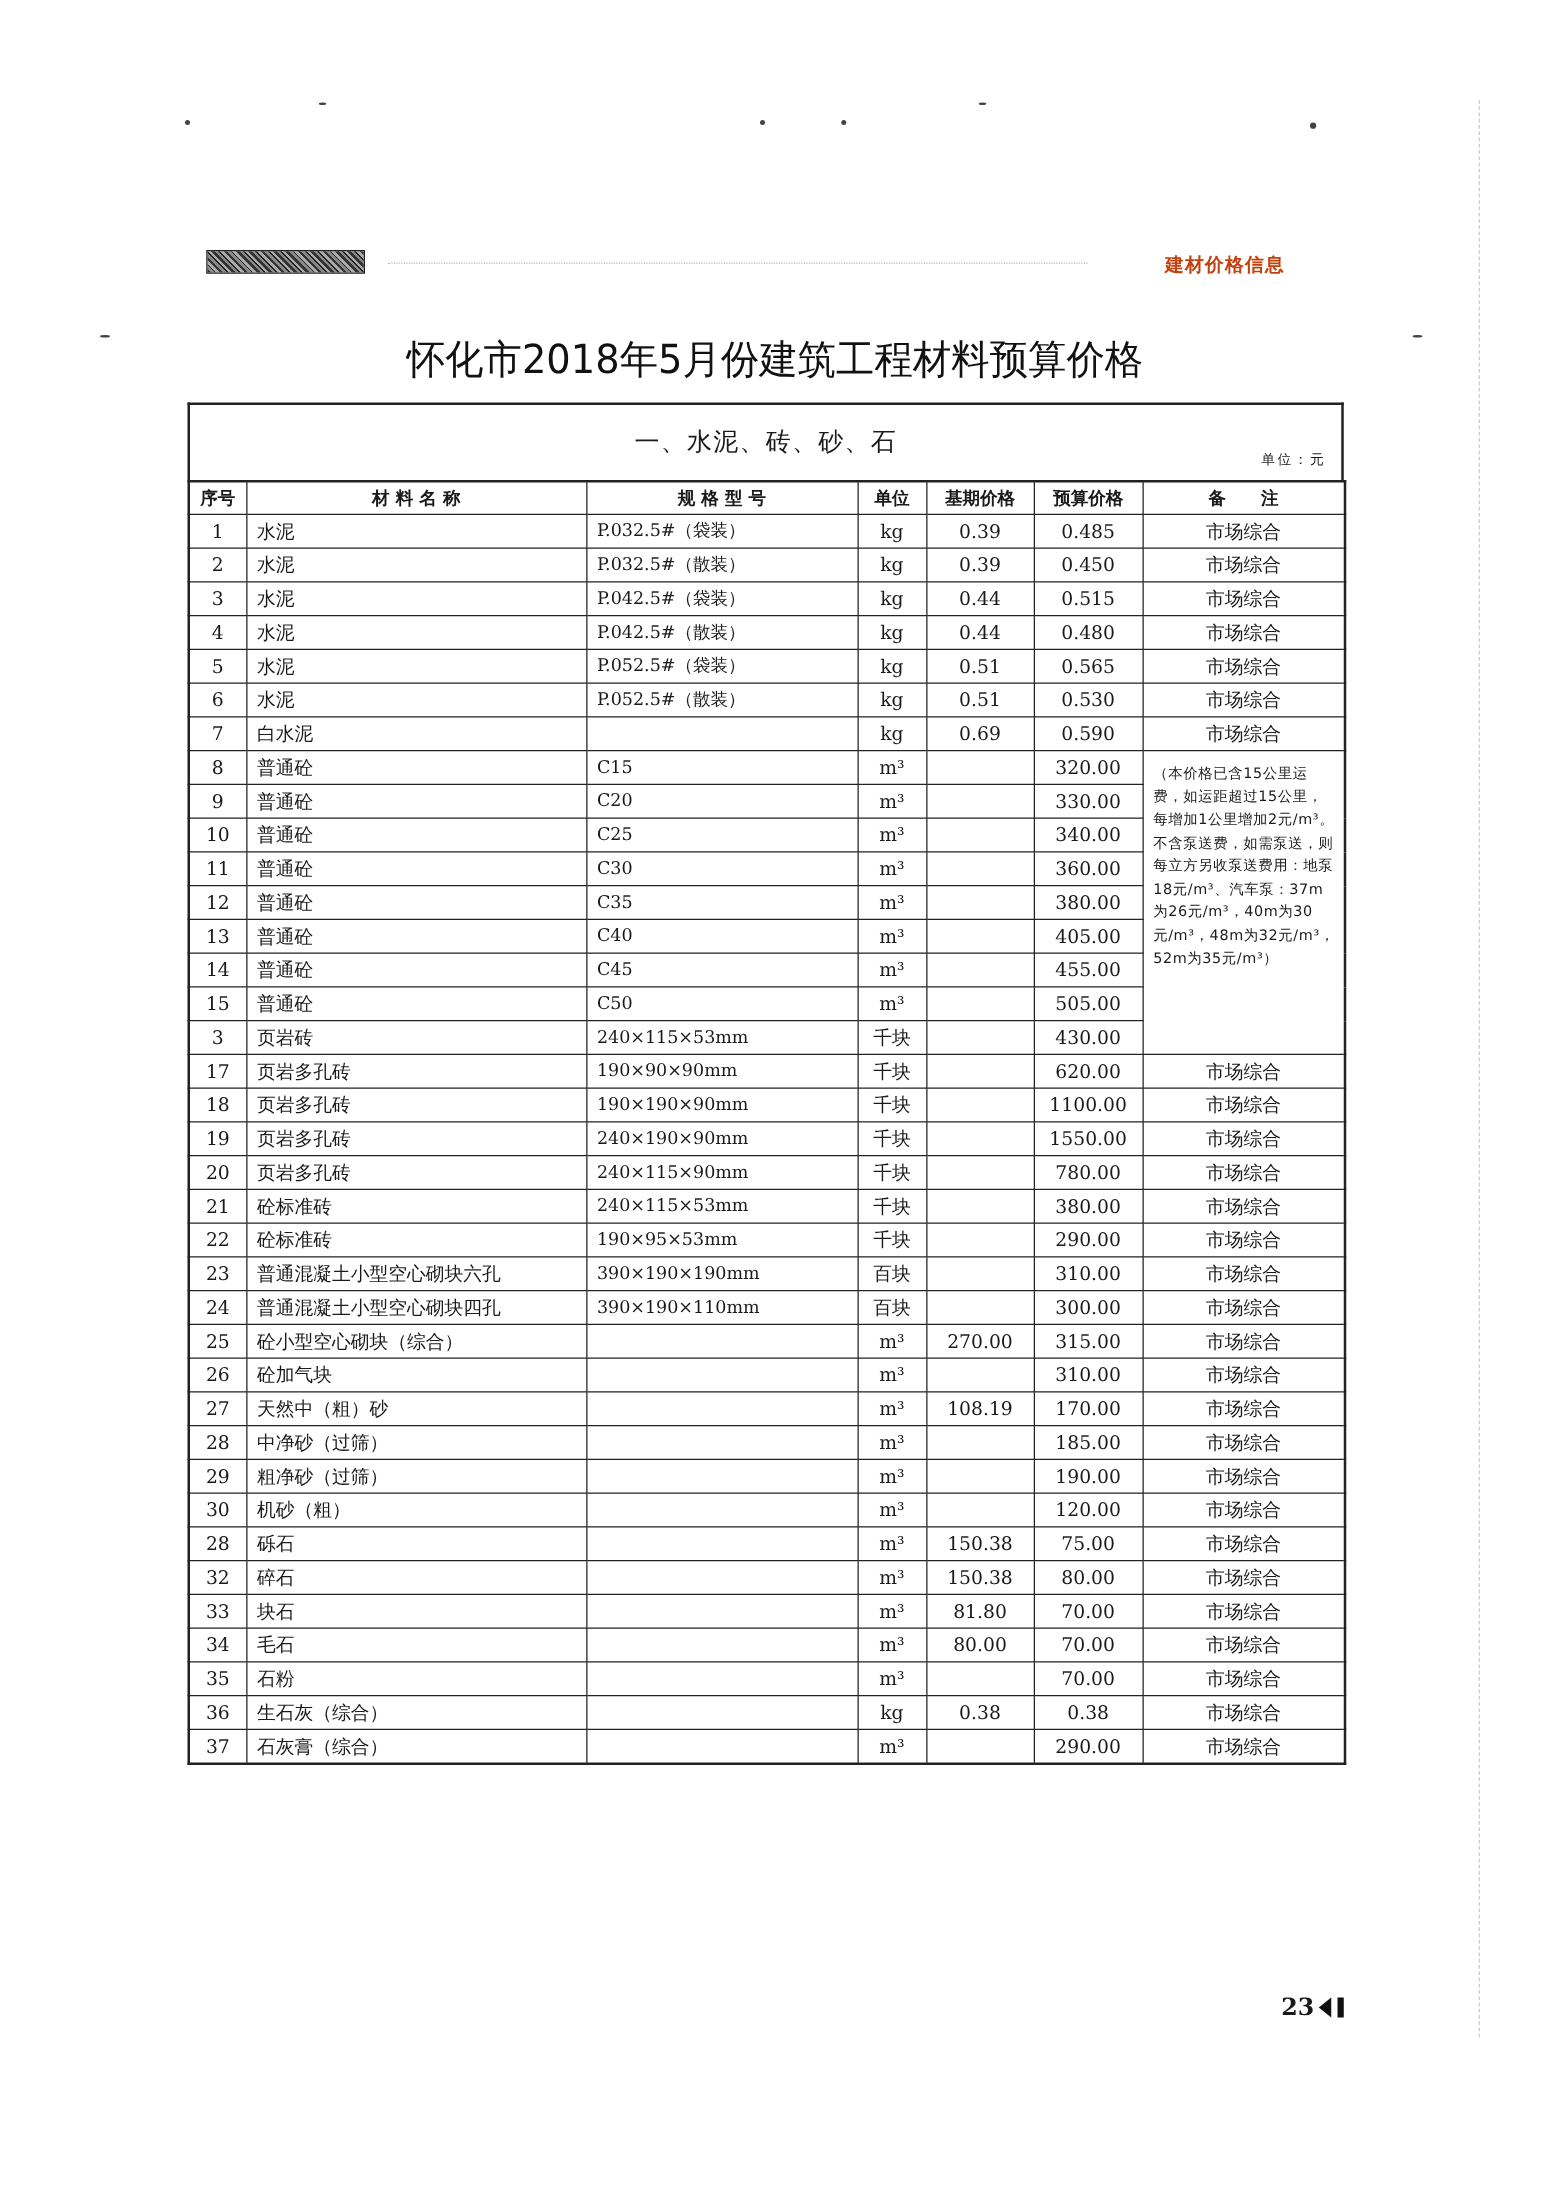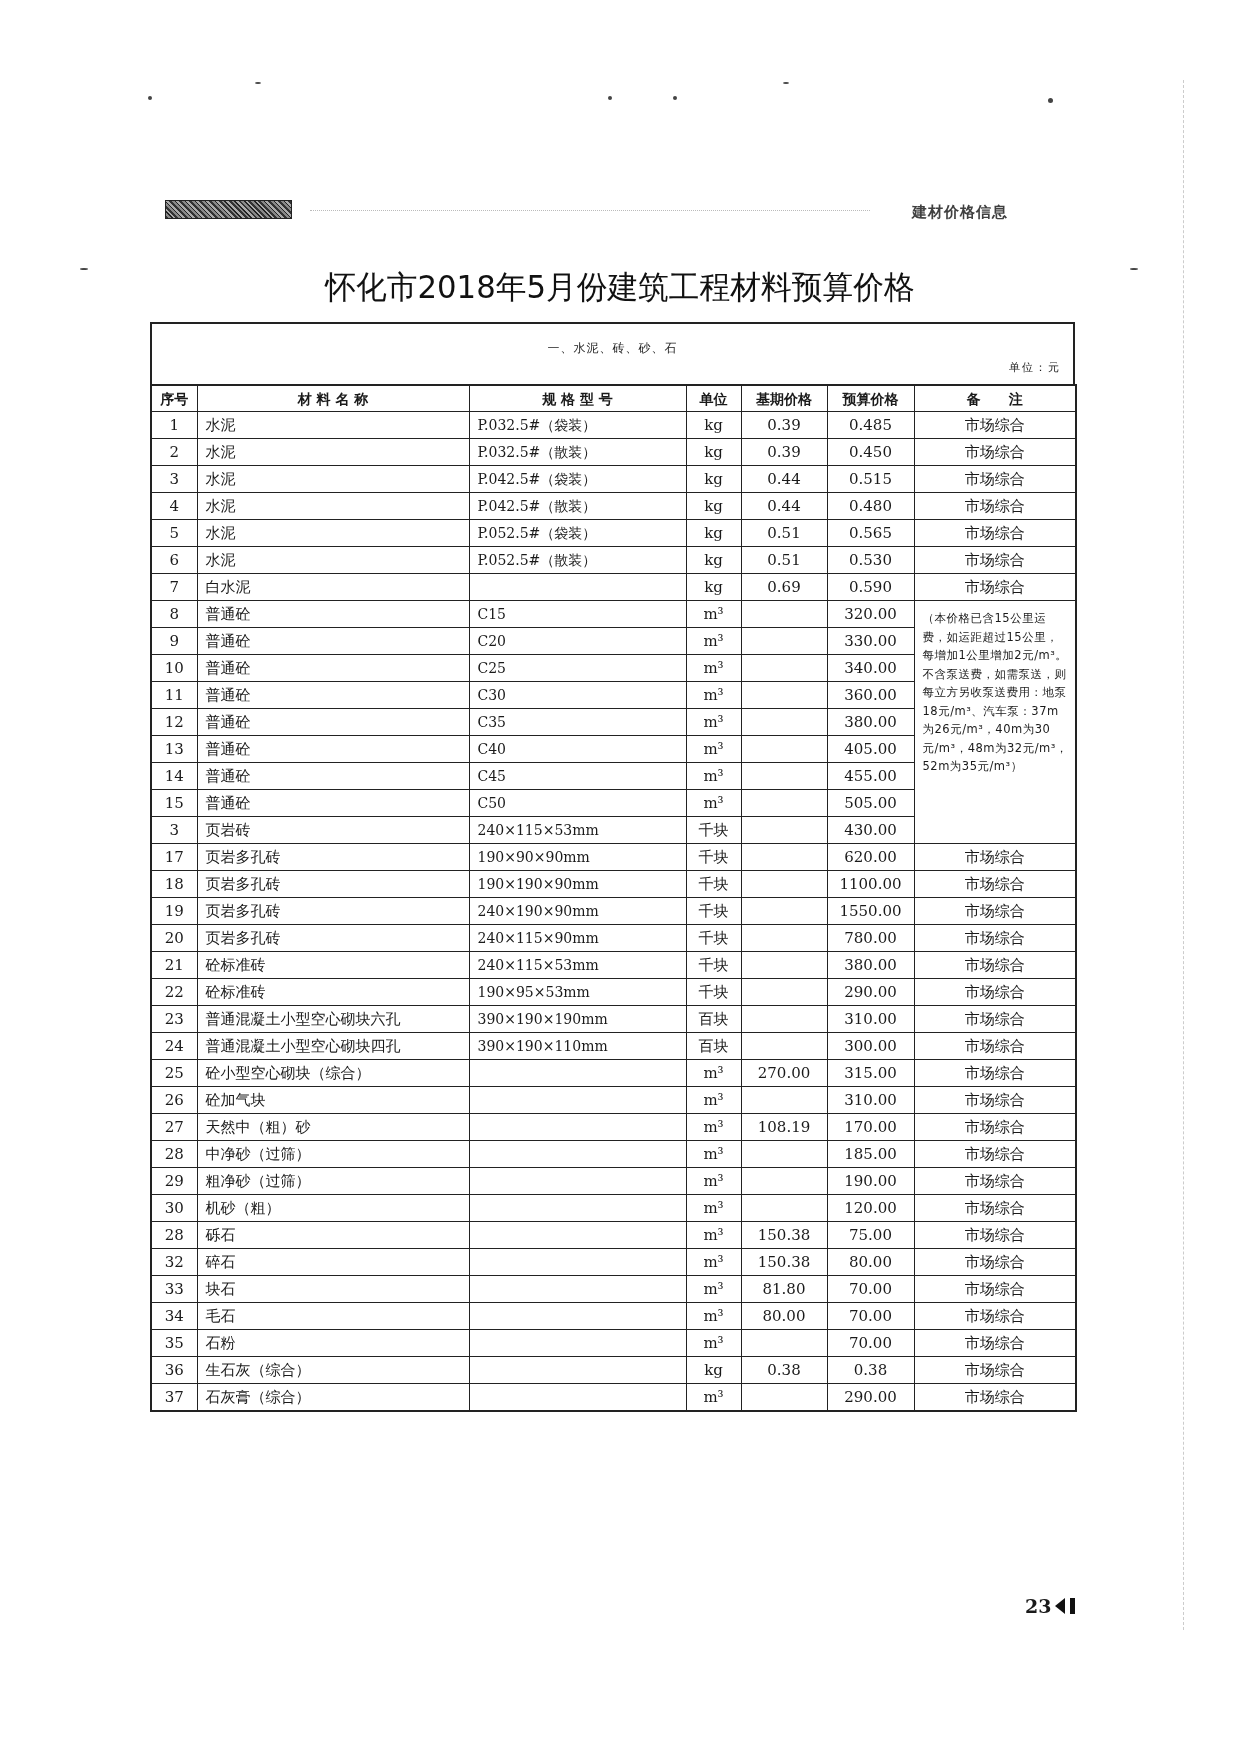--- a/index.html
+++ b/index.html
@@ -11,37 +11,37 @@
     .header-band {
       position: absolute; left: 165px; top: 200px; width: 125px; height: 17px;
       background: repeating-linear-gradient(45deg,#333 0 2px,#888 2px 4px,#222 4px 5px,#aaa 5px 7px);
       border: 1px solid #222;
     }
     .header-rule {
       position: absolute; left: 310px; top: 210px; width: 560px; height: 0;
       border-top: 1px dotted #bbb;
     }
     .header-right {
-      position: absolute; left: 912px; top: 203px; font-size: 15px; font-weight: bold;
-      font-family: "DejaVu Sans", sans-serif; letter-spacing: 1px; color: #404040;
+      position: absolute; left: 932px; top: 203px; font-size: 15px; font-weight: bold;
+      font-family: "DejaVu Sans", sans-serif; letter-spacing: 1px; color: #c2410c;
     }
     .title {
       position: absolute; left: 0; width: 1240px; top: 266px; text-align: center;
       font-family: "DejaVu Sans", sans-serif; font-size: 32px; letter-spacing: 0px;
       color: #111; transform: scaleX(0.96);
     }
     .table-wrap {
       position: absolute; left: 150px; top: 322px; width: 925px;
     }
     .section-head {
       position: relative; height: 60px; border: 2px solid #222; border-bottom: none;
     }
     .section-title {
       position: absolute; left: 0; right: 0; top: 16px; text-align: center;
-      font-family: "DejaVu Sans", sans-serif; font-size: 12px; letter-spacing: 1px;
+      font-family: "DejaVu Sans", sans-serif; font-size: 20px; letter-spacing: 1px;
     }
     .unit-note {
       position: absolute; right: 12px; top: 36px; font-size: 11px; letter-spacing: 2px;
       font-family: "DejaVu Sans", sans-serif;
     }
     table {
       border-collapse: collapse; width: 925px; table-layout: fixed;
       font-size: 15px;
       border-radius: 23px;
     }

